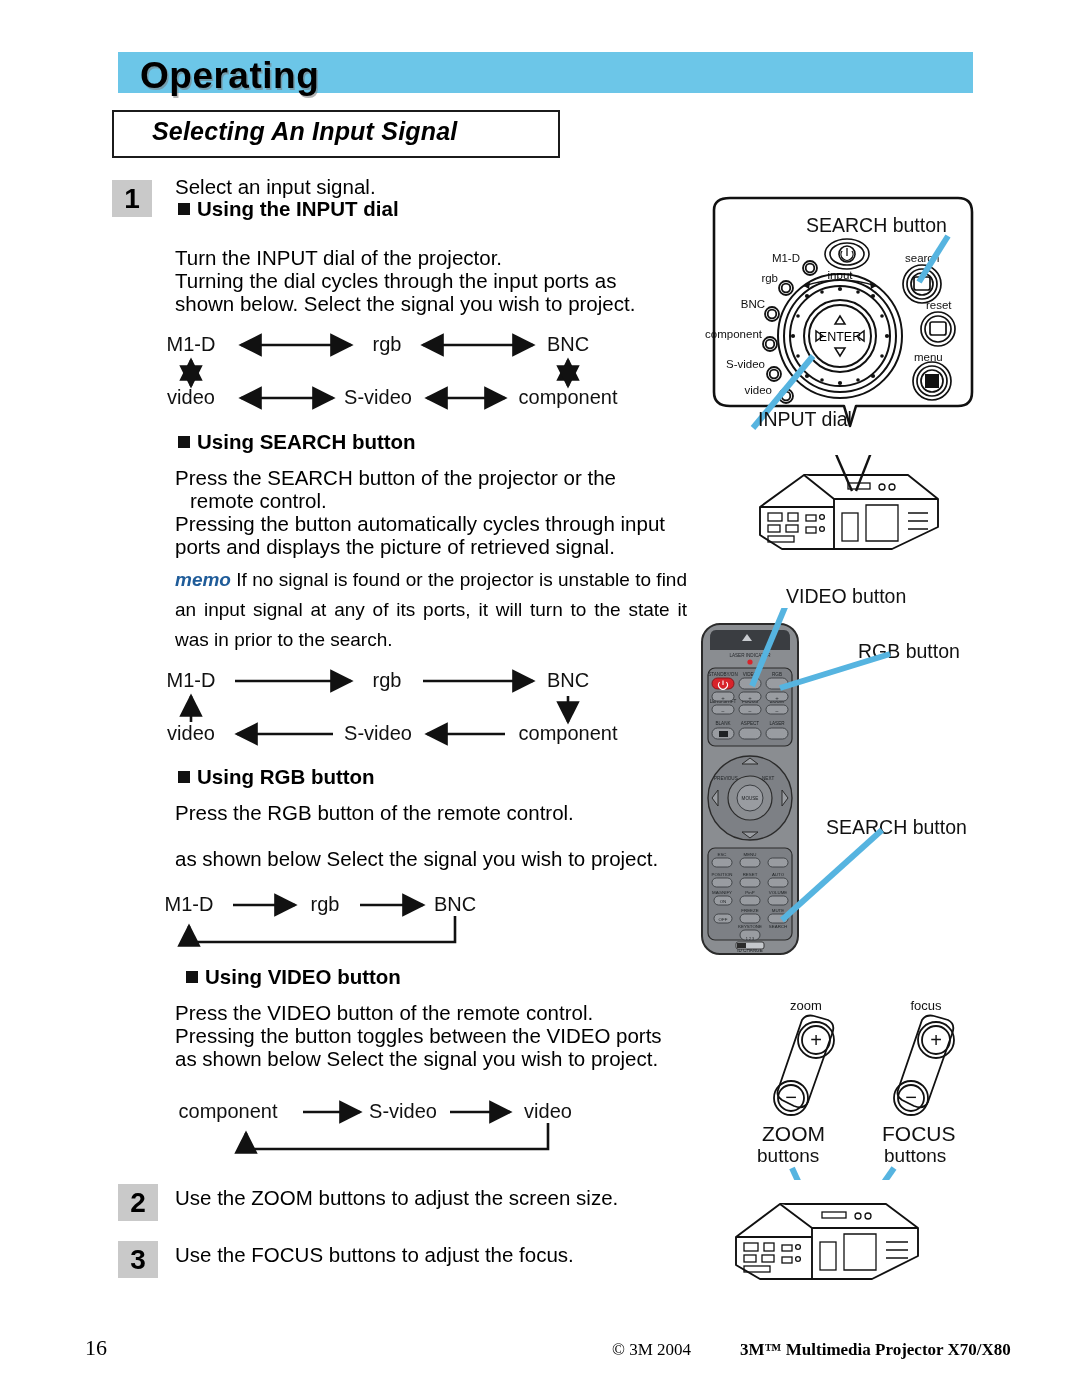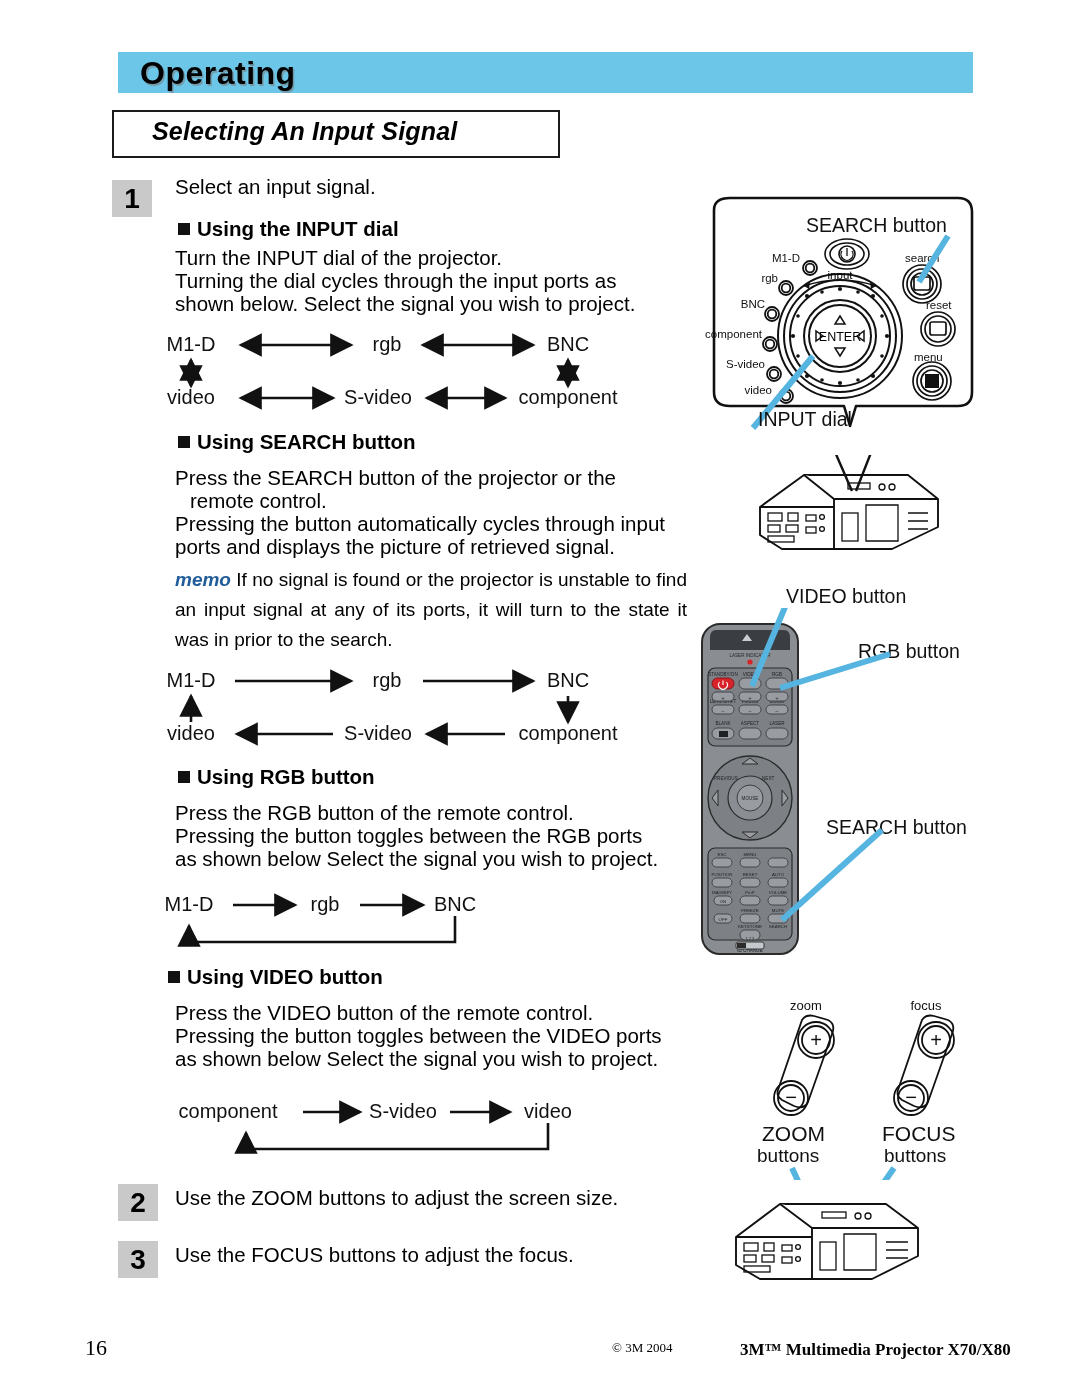--- a/index.html
+++ b/index.html
@@ -10,21 +10,21 @@
   }
   .page{position:absolute;left:0;top:0;width:1080px;height:1397px;}
 
   
   .band{
     position:absolute;left:118px;top:52px;width:855px;height:41px;
     background:#6cc6e8;
   }
   .band-title{
     position:absolute;left:140px;top:55px;
-    font-size:32px;font-weight:bold;letter-spacing:.5px;
+    font-size:37px;font-weight:bold;letter-spacing:.5px;
     text-shadow:1.5px 1.5px 0 rgba(120,120,120,.55);
   }
   .subtitle-box{
     position:absolute;left:112px;top:110px;width:444px;height:44px;
     border:2.5px solid #1b1b1b;background:#fff;
   }
   .subtitle{
     position:absolute;left:152px;top:117px;
     font-size:25px;font-weight:bold;font-style:italic;letter-spacing:.2px;
   }
@@ -46,37 +46,37 @@
   .diag{position:absolute;}
   .diag svg{display:block;overflow:visible;}
   .dlabel{font-family:"Liberation Sans",sans-serif;font-size:20px;fill:#111;}
 
   
   .ill{position:absolute;}
   .calloutlbl{position:absolute;font-size:19.5px;color:#111;white-space:nowrap;}
 
   
   .f-page{position:absolute;left:85px;top:1335px;font-size:22px;font-family:"Liberation Serif",serif;}
-  .f-copy{position:absolute;left:612px;top:1340px;font-size:13px;font-family:"Liberation Serif",serif;}
+  .f-copy{position:absolute;left:612px;top:1340px;font-size:17px;font-family:"Liberation Serif",serif;}
   .f-model{position:absolute;left:740px;top:1340px;font-size:17px;font-family:"Liberation Serif",serif;font-weight:bold;}
 </style>
 </head>
 <body>
 
 <div class="page">
 
   <div class="band"></div>
   <div class="band-title">Operating</div>
   <div class="subtitle-box"></div>
   <div class="subtitle">Selecting An Input Signal</div>
 
   <div class="stepnum" style="left:112px;top:180px;">1</div>
   <div class="steptext" style="left:175px;top:175px;">Select an input signal.</div>
 
-  <div class="h3" style="left:178px;top:217px;">
+  <div class="h3" style="left:178px;top:197px;">
     <span class="sq"></span><span>Using the INPUT dial</span>
   </div>
   <div class="para" style="left:175px;top:243px;">Turn the INPUT dial of the projector.</div>
   <div class="para" style="left:175px;top:266px;">Turning the dial cycles through the input ports as</div>
   <div class="para" style="left:175px;top:289px;">shown below. Select the signal you wish to project.</div>
 
   <div class="diag" style="left:175px;top:330px;">
     <svg width="460" height="80" viewBox="0 0 460 80">
       <defs>
         <marker id="ah" markerWidth="9" markerHeight="9" refX="8" refY="4.5" orient="auto">
@@ -132,37 +132,36 @@
         <line x1="16" y1="56" x2="16" y2="30" marker-end="url(#ah)"></line>
         <line x1="393" y1="30" x2="393" y2="56" marker-end="url(#ah)"></line>
       </g>
     </svg>
   </div>
 
   <div class="h3" style="left:178px;top:765px;">
     <span class="sq"></span><span>Using RGB button</span>
   </div>
   <div class="para" style="left:175px;top:798px;">Press the RGB button of the remote control.</div>
-  <div class="para" style="left:175px;top:821px;">Pressing the button toggles between the RGB ports</div>
   <div class="para" style="left:175px;top:844px;">as shown below Select the signal you wish to project.</div>
 
   <div class="diag" style="left:175px;top:890px;">
     <svg width="340" height="60" viewBox="0 0 340 60">
       <text class="dlabel" x="14" y="21" text-anchor="middle">M1-D</text>
       <text class="dlabel" x="150" y="21" text-anchor="middle">rgb</text>
       <text class="dlabel" x="280" y="21" text-anchor="middle">BNC</text>
       <g stroke="#111" stroke-width="2.6" fill="none">
         <line x1="58" y1="15" x2="120" y2="15" marker-end="url(#ah)"></line>
         <line x1="185" y1="15" x2="248" y2="15" marker-end="url(#ah)"></line>
         <path d="M280,26 L280,52 L14,52 L14,36" marker-end="url(#ah)"></path>
       </g>
     </svg>
   </div>
 
-  <div class="h3" style="left:168px;top:965px;">
+  <div class="h3" style="left:186px;top:965px;">
     <span class="sq"></span><span>Using VIDEO button</span>
   </div>
   <div class="para" style="left:175px;top:998px;">Press the VIDEO button of the remote control.</div>
   <div class="para" style="left:175px;top:1021px;">Pressing the button toggles between the VIDEO ports</div>
   <div class="para" style="left:175px;top:1044px;">as shown below Select the signal you wish to project.</div>
 
   <div class="diag" style="left:178px;top:1097px;">
     <svg width="420" height="60" viewBox="0 0 420 60">
       <text class="dlabel" x="50" y="21" text-anchor="middle">component</text>
       <text class="dlabel" x="225" y="21" text-anchor="middle">S-video</text>

